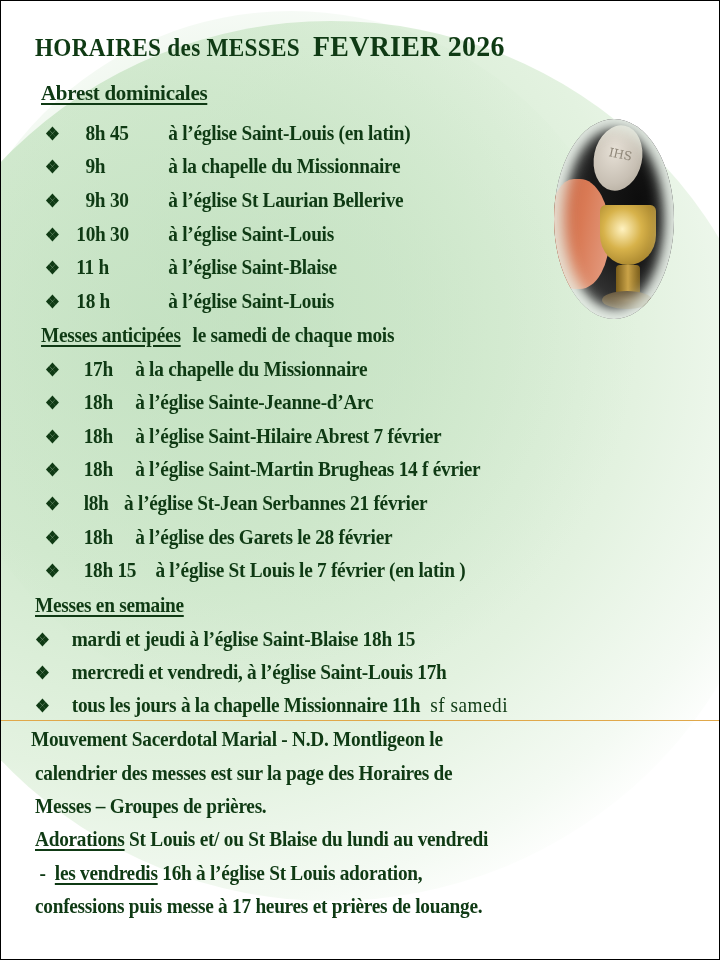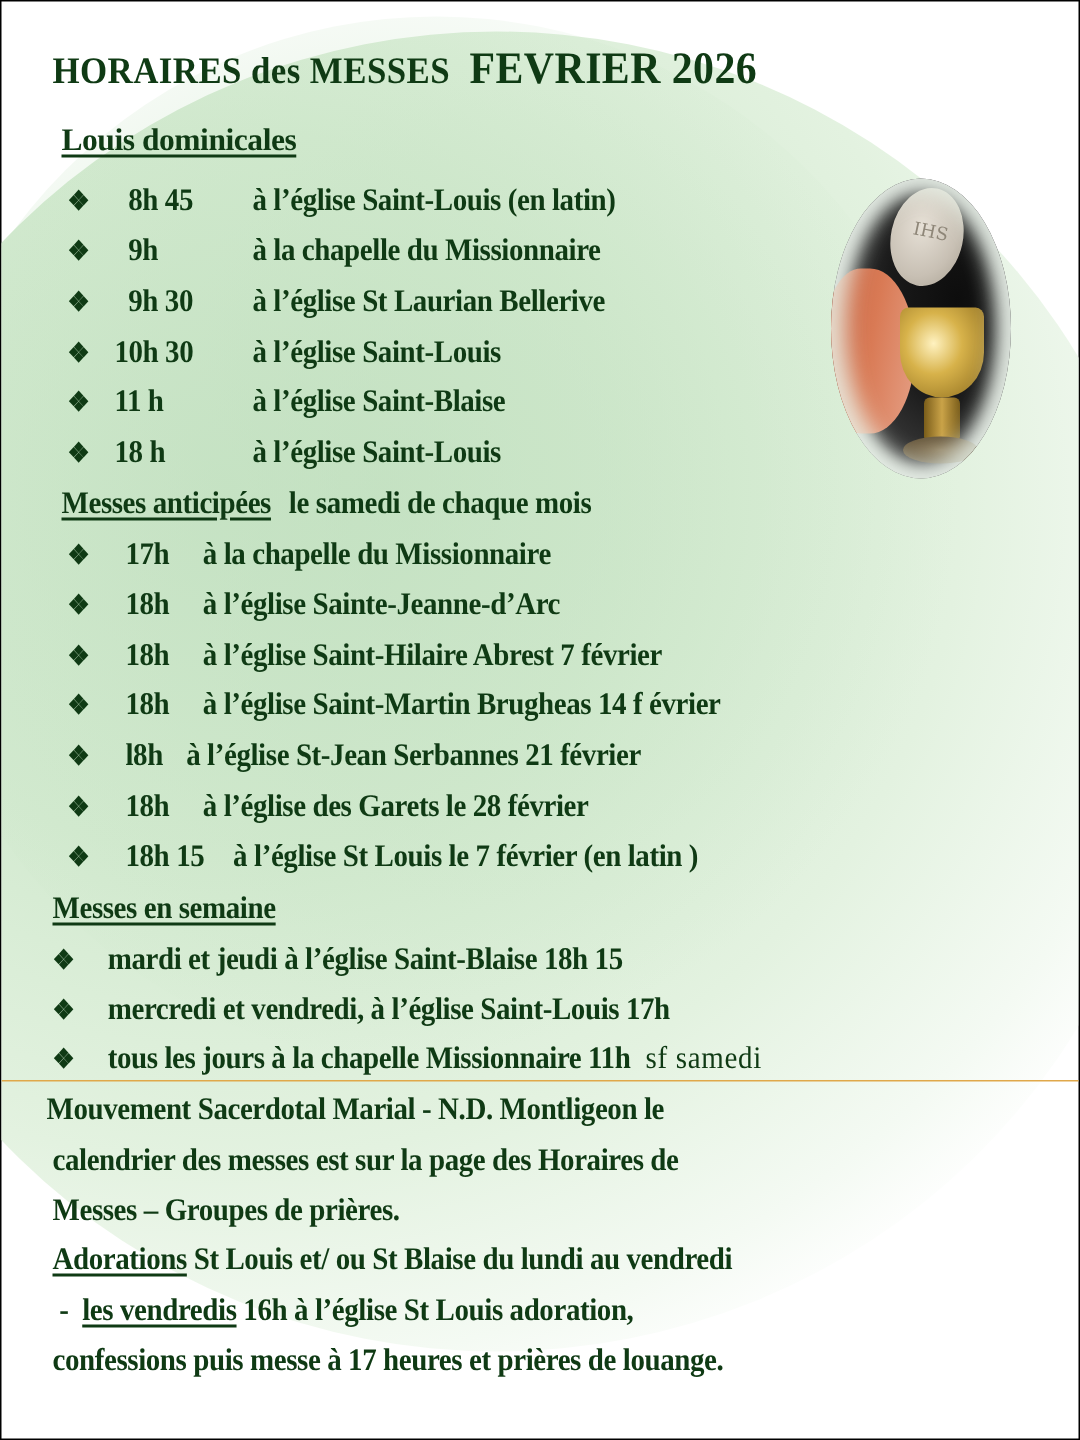--- a/index.html
+++ b/index.html
@@ -101,21 +101,21 @@
       <span class="host-text">IHS</span>
     </div>
     <div class="fade-edge"></div>
   </div>
 
   <div class="content">
     <div class="t title">
       <span>HORAIRES  des  MESSES</span><span class="big">FEVRIER  2026</span>
     </div>
 
-    <div class="t heading" style="left:40px; top:80px;">Louis dominicales</div>
+    <div class="t heading" style="left:40px; top:80px;">Abrest dominicales</div>
 
     <div class="t line" style="left:44px; top:120px;">
       <span class="bullet">❖</span><span class="time" style="width:90px; padding-left:10px;">8h 45</span><span>à l’église  Saint-Louis (en latin)</span>
     </div>
     <div class="t line" style="left:44px; top:153px;">
       <span class="bullet">❖</span><span class="time" style="width:90px; padding-left:10px;">9h</span><span>à la chapelle du Missionnaire</span>
     </div>
     <div class="t line" style="left:44px; top:187px;">
       <span class="bullet">❖</span><span class="time" style="width:90px; padding-left:10px;">9h 30</span><span>à l’église  St Laurian Bellerive</span>
     </div>

